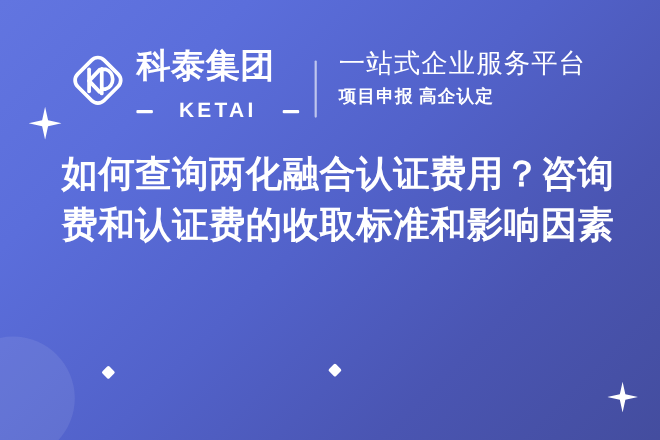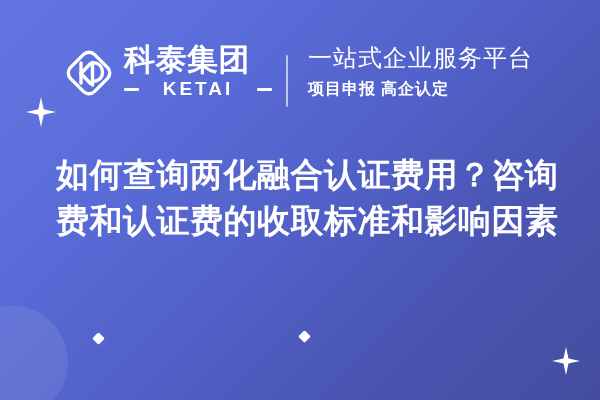--- a/index.html
+++ b/index.html
@@ -112,21 +112,21 @@
     line-height: 36px;
     letter-spacing: 0.5px;
     color: #ffffff;
     white-space: nowrap;
   }
 
   .brand-en-row {
     display: flex;
     align-items: center;
     gap: 6px;
-    margin-top: 0;
+    margin-top: 12px;
     width: 148px;
   }
   .brand-rule {
     flex: 0 0 auto;
     width: 15px;
     height: 3px;
     background: #ffffff;
     border-radius: 1px;
   }
   .brand-en {
@@ -172,21 +172,21 @@
     line-height: 20px;
     letter-spacing: 1px;
     color: #ffffff;
     white-space: nowrap;
   }
 
   
   #headline {
     position: absolute;
     left: 56px;
-    top: 152px;
+    top: 135px;
     width: 496px;
   }
   .headline-line {
     font-family: "Liberation Sans", "DejaVu Sans", sans-serif;
     font-size: 33px;
     font-weight: 700;
     line-height: 46px;
     letter-spacing: 0.5px;
     color: #ffffff;
     white-space: nowrap;

